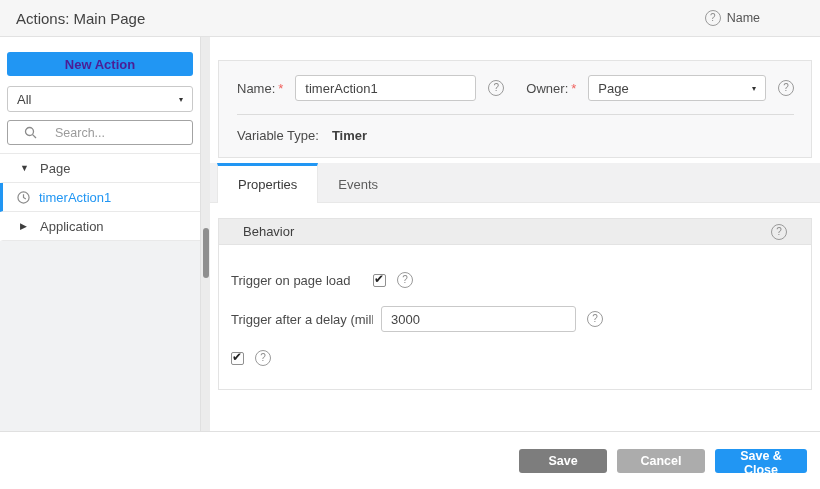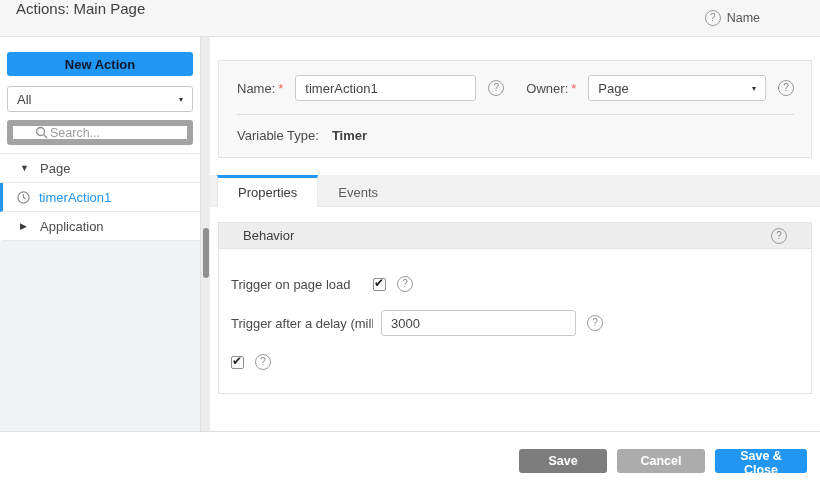--- a/index.html
+++ b/index.html
@@ -7,51 +7,51 @@
   body {
     font-family:"Liberation Sans", sans-serif;
     background:#ffffff; color:#424242; font-size:13px;
     overflow:hidden; position:relative;
   }
   .app { width:820px; height:489px; display:flex; flex-direction:column; background:#fff; }
 
   
   .hdr {
     height:37px; background:#f6f6f6; border-bottom:1px solid #e2e2e2;
-    display:flex; justify-content:space-between;
+    display:flex; align-items:center; justify-content:space-between;
     padding:0 60px 0 16px; flex:0 0 auto;
   }
   .hdr-title { font-size:15px; color:#424242; }
   .hdr-help { display:flex; align-items:center; gap:6px; color:#555; font-size:12.5px; cursor:pointer; }
 
   .qicon {
     display:inline-flex; align-items:center; justify-content:center;
     width:16px; height:16px; border:1px solid #9a9a9a; border-radius:50%;
     color:#8c8c8c; font-size:10px; line-height:1; background:transparent; flex:0 0 auto;
   }
 
   
   .bodyrow { flex:1 1 auto; display:flex; min-height:0; }
 
   
   .sidebar { width:200px; background:#fff; display:flex; flex-direction:column; position:relative; }
   .sb-pad { padding:15px 7px 0 7px; }
   .btn-new {
-    width:100%; height:24px; background:#2196f3; color:#0f172a; border:none; border-radius:3px;
+    width:100%; height:24px; background:#2196f3; color:#4c1d95; border:none; border-radius:3px;
     font-family:"Liberation Sans",sans-serif; font-size:13px; font-weight:bold; cursor:pointer;
   }
   .sb-select {
     margin-top:10px; height:25px; border:1px solid #c9c9c9; border-radius:3px; background:#fff;
     display:flex; align-items:center; justify-content:space-between; padding:12px 9px; cursor:pointer;
     color:#444;
   }
   .caret { font-size:8px; color:#333; }
   .sb-search {
-    margin-top:8px; height:25px; border:6px solid #a3a3a3; border-radius:3px; background:#fff;
-    display:flex; align-items:center; padding:0 22px; gap:2px;
+    margin-top:8px; height:25px; border:1px solid #a3a3a3; border-radius:3px; background:#fff;
+    display:flex; align-items:center; padding:0 16px; gap:18px;
   }
   .sb-search input {
     border:none; outline:none; flex:1; font-family:"Liberation Sans",sans-serif;
     font-size:12.5px; color:#444; background:transparent; min-width:0;
   }
   .sb-search input::placeholder { color:#9b9b9b; }
   .tree { margin-top:8px; border-top:1px solid #e9e9e9; }
   .tree-item {
     height:29px; display:flex; align-items:center; gap:9px; padding-left:17px;
     border-bottom:1px solid #e9e9e9; background:#fff; color:#4d4d4d; cursor:pointer;
@@ -85,21 +85,21 @@
     display:flex; align-items:center; justify-content:space-between; padding:0 9px;
     margin-left:12px; cursor:pointer; color:#444;
   }
   .gap22 { width:22px; flex:0 0 auto; }
   .gap12 { width:12px; flex:0 0 auto; }
   .panel-div { border-top:1px solid #dcdcdc; margin:13px 0 13px 0; }
   .vt-value { font-weight:bold; color:#3f3f3f; margin-left:13px; }
 
   
   .tabbar {
-    margin-top:17px; height:32px; background:#f1f1f2; display:flex; align-items:stretch;
+    margin-top:5px; height:40px; background:#f1f1f2; display:flex; align-items:stretch;
     border-bottom:1px solid #e8e8e8; padding-left:7px;
   }
   .tab {
     display:flex; align-items:center; padding:0 20px; color:#5c5c5c; cursor:pointer;
     border-top:3px solid transparent;
   }
   .tab.active {
     background:#fff; color:#3a3a3a; border-top:3px solid #2196f3;
     margin-bottom:-1px; border-left:1px solid #e8e8e8; border-right:1px solid #e8e8e8;
   }

